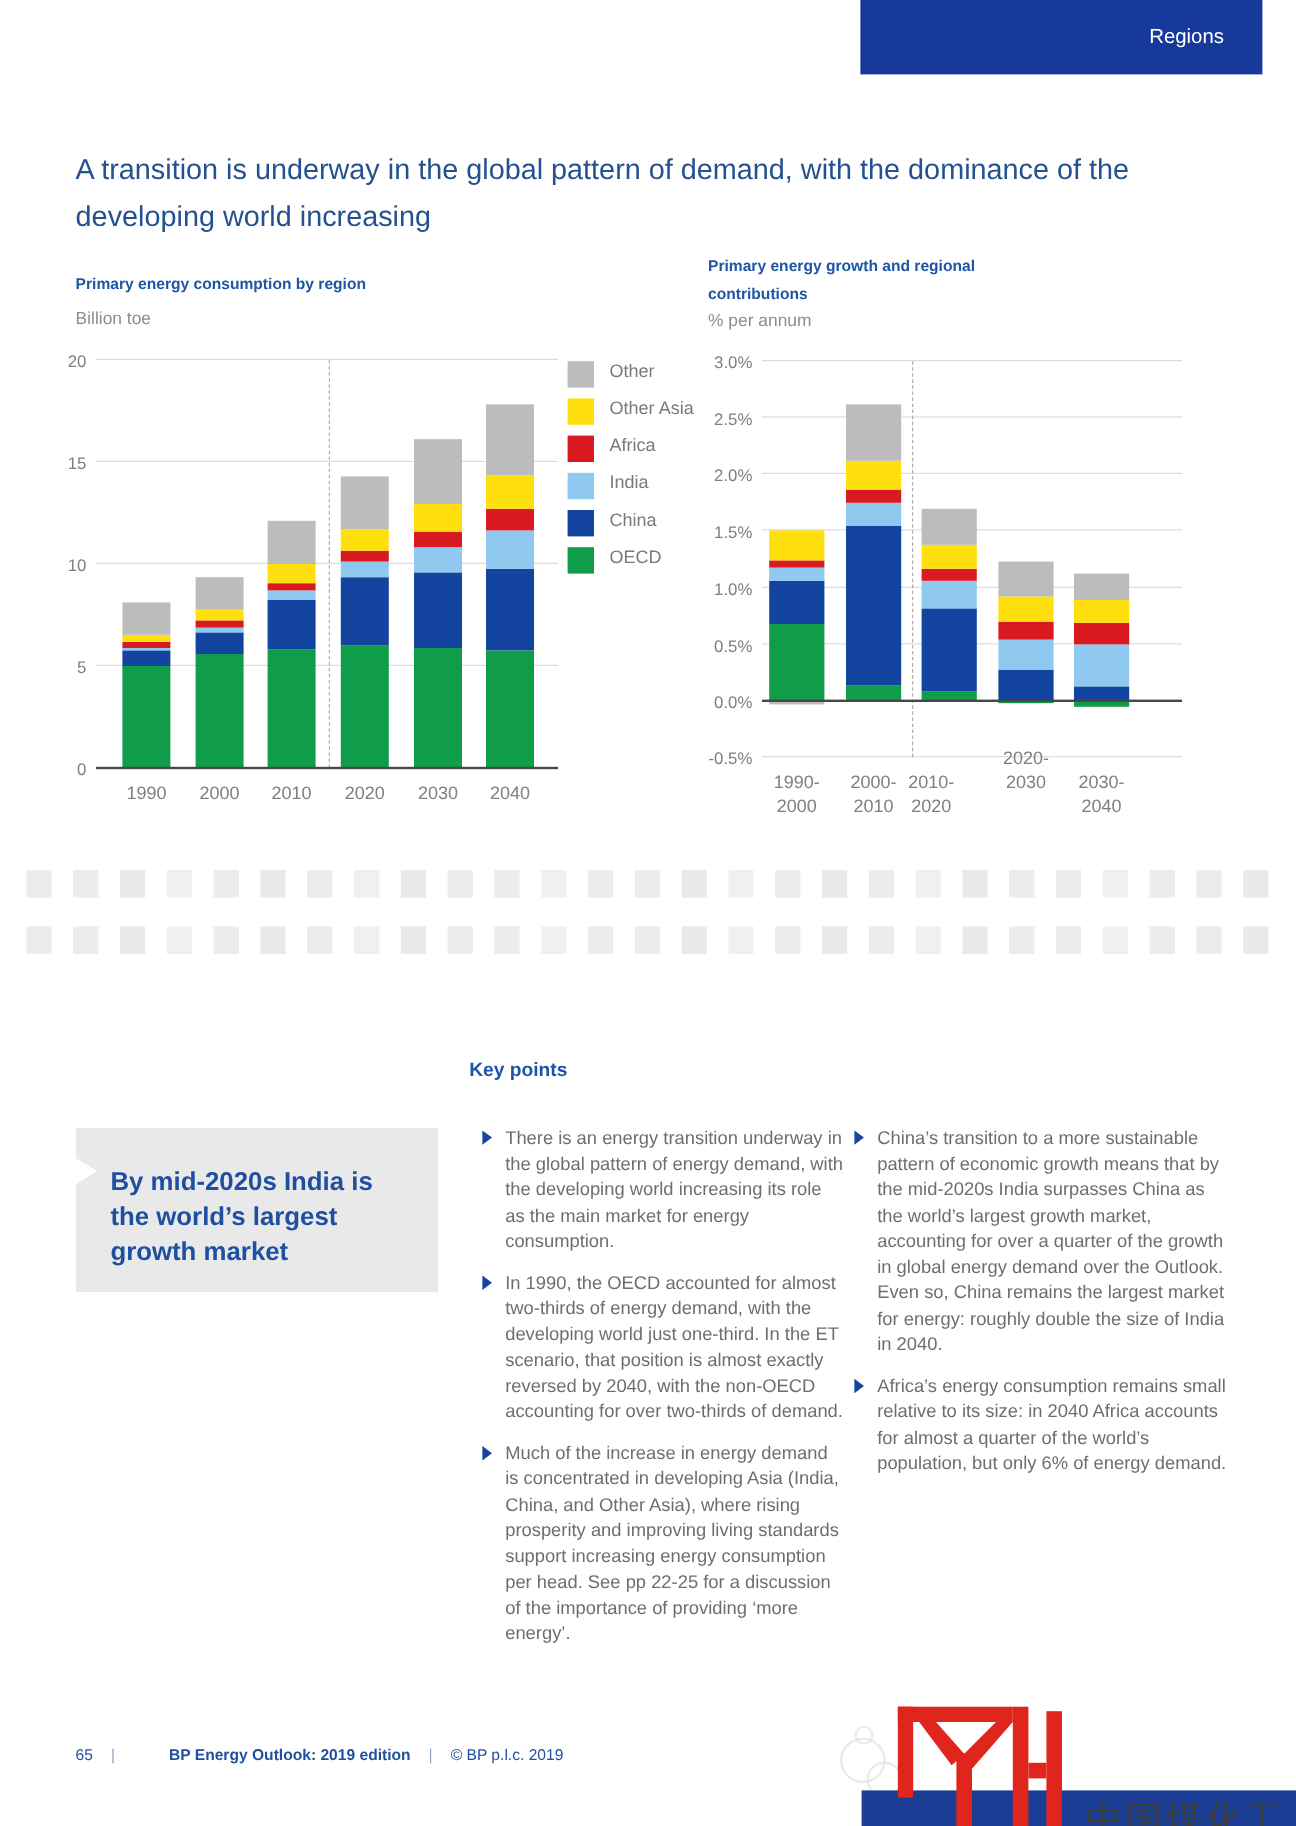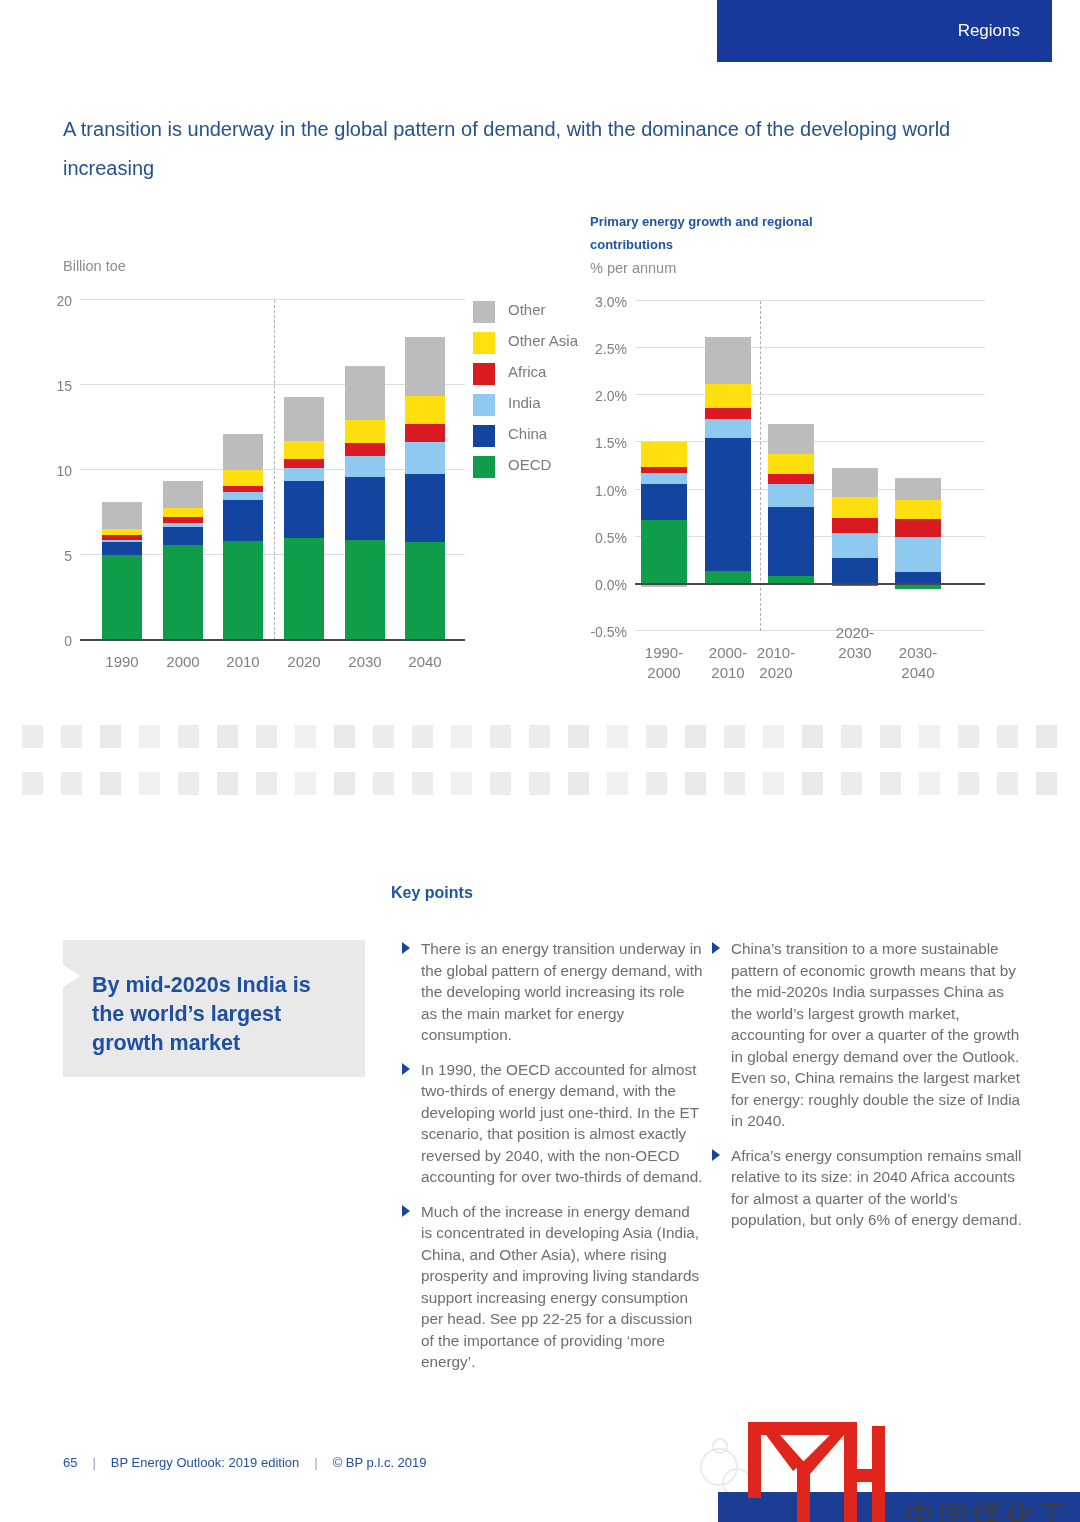--- a/index.html
+++ b/index.html
@@ -2,21 +2,21 @@
 <html><head>
 <meta charset="utf-8">
 <style>
   html,body{margin:0;padding:0;background:#fff;}
   .page{position:relative;width:1080px;height:1522px;background:#ffffff;overflow:hidden;
         font-family:"Liberation Sans", sans-serif;}
   
   .regions-tab{position:absolute;left:717px;top:0;width:335px;height:62px;background:#16399b;
         color:#fff;font-size:17px;display:flex;align-items:center;justify-content:flex-end;
         padding-right:32px;box-sizing:border-box;}
-  .page-title{position:absolute;left:63px;top:110px;width:930px;font-size:20px;line-height:39px;
+  .page-title{position:absolute;left:63px;top:122px;width:930px;font-size:24px;line-height:39px;
         color:#24518f;font-weight:400;}
   
   .chart-title{position:absolute;font-size:13px;font-weight:bold;color:#1f55a5;}
   .chart-subtitle{position:absolute;font-size:14.5px;color:#8c8c8c;}
   .plot{position:absolute;}
   .gridline{position:absolute;left:0;right:0;height:1px;background:#dcdcdc;}
   .gridline.zero{height:2px;background:#474747;z-index:2;}
   .ytick{position:absolute;left:-56px;width:48px;text-align:right;font-size:14px;color:#7f7f7f;}
   .xlabel{position:absolute;text-align:center;font-size:15px;color:#7f7f7f;line-height:20px;}
   .bar{position:absolute;top:0;height:100%;z-index:1;}
@@ -42,41 +42,42 @@
   .kp-col.c1{left:402px;width:302px;}
   .kp-col.c2{left:712px;width:312px;}
   .bullet{position:relative;padding-left:19px;margin-bottom:13px;
         font-size:15.3px;line-height:21.5px;color:#6e6e6e;}
   .tri{position:absolute;left:0;top:4px;width:0;height:0;
         border-left:8px solid #17469e;border-top:6px solid transparent;border-bottom:6px solid transparent;}
   
   .footer{position:absolute;left:63px;top:1455px;display:flex;align-items:center;gap:15px;
         font-size:13px;color:#22509f;}
   .footer .sep{color:#8fa4c6;}
-  .footer .bold{font-weight:normal;}
+  .footer .bold{font-weight:bold;margin-left:30px;}
   
   .bottom-bar{position:absolute;left:718px;top:1492px;width:362px;height:30px;background:#1b3e94;}
   .monogram{position:absolute;left:748px;top:1422px;z-index:3;}
   .brand-text{position:absolute;left:905px;top:1496px;z-index:3;}
   .brand-cn{font-size:31px;color:#3d3d3d;letter-spacing:2px;}
   .brand-line{width:172px;height:3px;background:#e0261c;margin-top:7px;}
   .brand-latin{font-size:25px;color:#8f8f8f;letter-spacing:7px;margin-top:5px;}
   .wm{position:absolute;border:2px solid #e3e3e3;border-radius:50%;opacity:.7;}
 </style>
 </head>
 <body>
 
 <div class="page">
 
   <div class="regions-tab">
     <span>Regions</span>
   </div>
 
   <div class="page-title">A transition is underway in the global pattern of demand, with the dominance of the developing world increasing</div>
 
+  <div class="chart-title" style="left:63px;top:229px;">Primary energy consumption by region</div>
   <div class="chart-subtitle" style="left:63px;top:258px;">Billion toe</div>
   <div id="plot-left" class="plot" style="left:80px;top:300px;width:385px;height:340px;">
       <div class="gridline zero" style="bottom: -1px;"></div>
       <div class="ytick" style="bottom: -9px;">0</div>
       <div class="gridline" style="bottom: 85px;"></div>
       <div class="ytick" style="bottom: 76px;">5</div>
       <div class="gridline" style="bottom: 170px;"></div>
       <div class="ytick" style="bottom: 161px;">10</div>
       <div class="gridline" style="bottom: 255px;"></div>
       <div class="ytick" style="bottom: 246px;">15</div>

